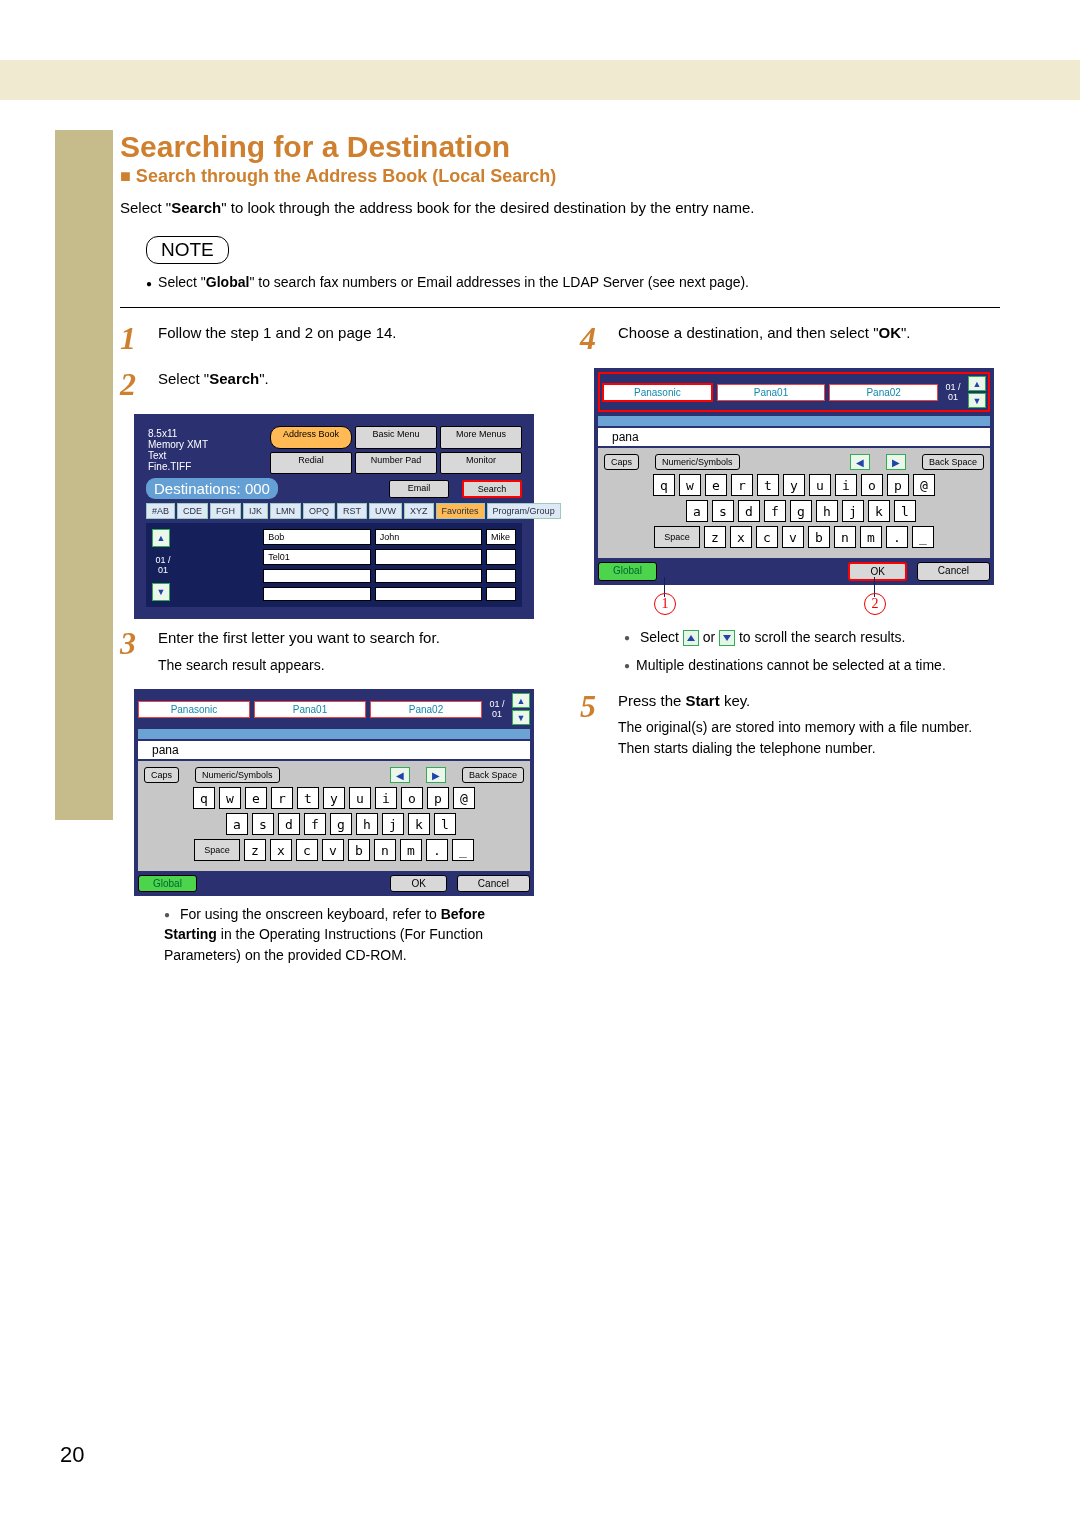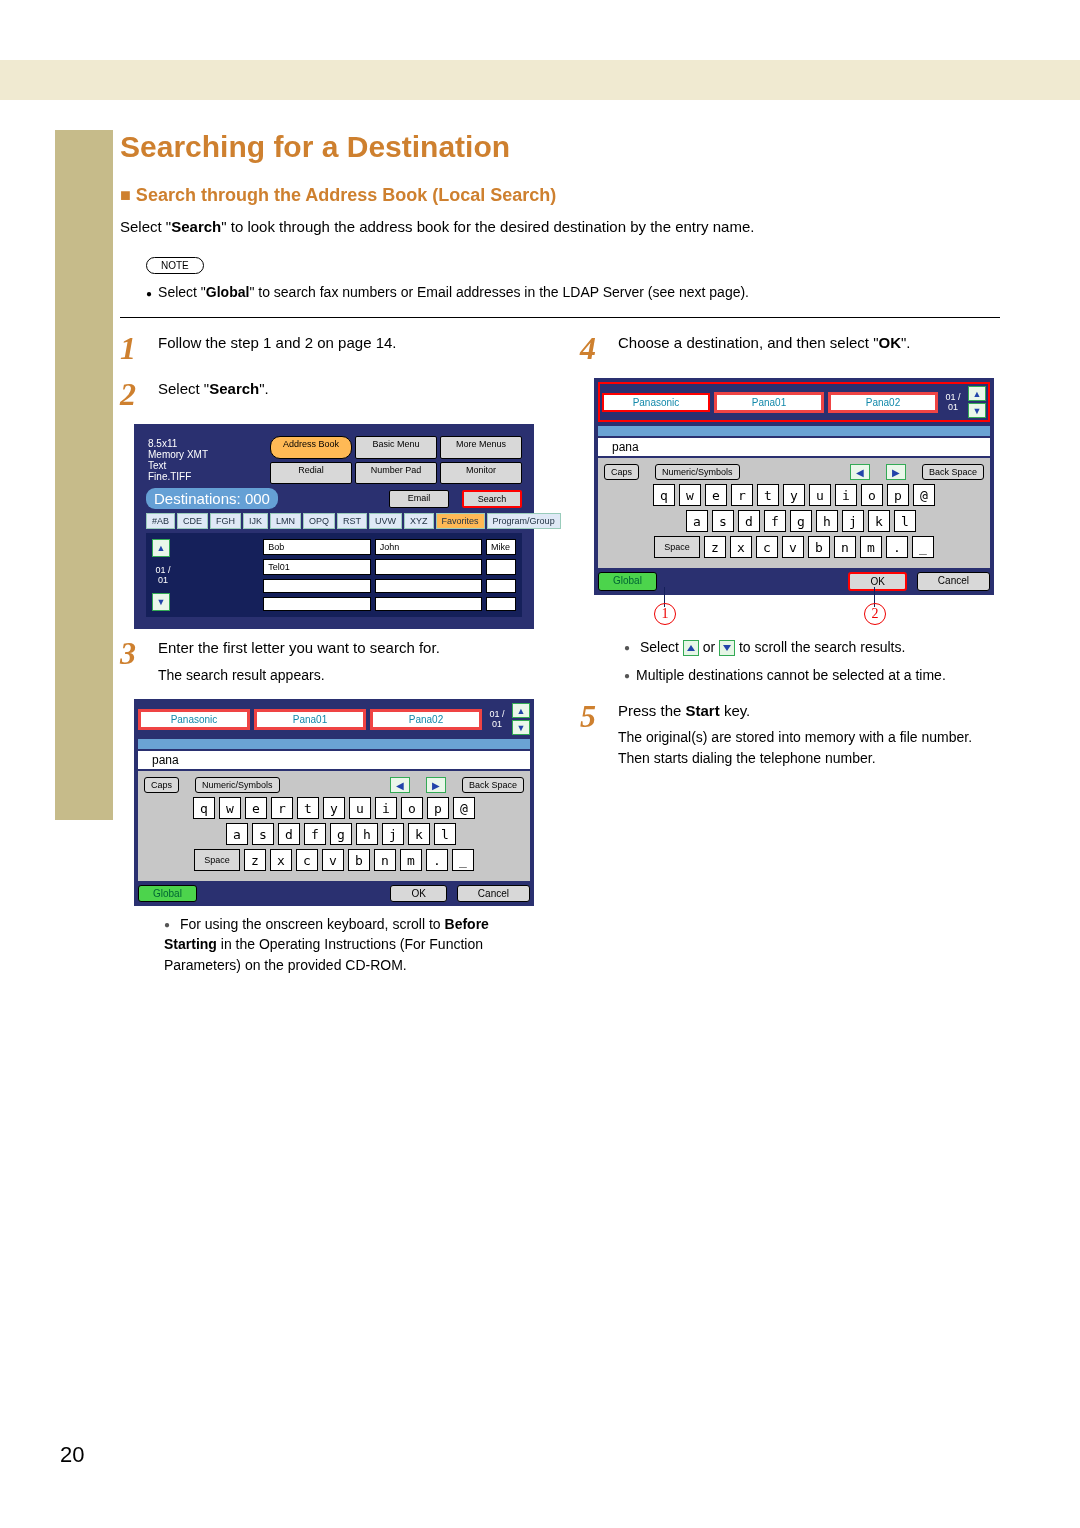--- a/index.html
+++ b/index.html
@@ -2,25 +2,25 @@
 <html><head>
 <meta charset="utf-8">
 <style>
   * { box-sizing: border-box; margin: 0; padding: 0; }
   body { font-family: Arial, Helvetica, sans-serif; background: #fff; color: #000; }
   .page { width: 1080px; height: 1528px; margin: 0 auto; background: #fff; position: relative; }
   .topband { position: absolute; top: 60px; left: 0; right: 0; height: 40px; background: #f0ead1; }
   .chapter-tab { position: absolute; left: 55px; top: 130px; width: 58px; height: 690px; background: #c6bb8a; }
   .chapter-label { position: absolute; left: 55px; top: 160px; transform-origin: 0 0; transform: rotate(90deg); color: #fff; font-family: Georgia, 'Times New Roman', serif; font-size: 42px; font-weight: 400; white-space: nowrap; letter-spacing: 1px; }
   .main { position: absolute; left: 120px; right: 80px; top: 130px; }
-  .h1 { color: #ce802f; font-family: Verdana, Arial, sans-serif; font-size: 30px; font-weight: bold; margin-bottom: 21px; }
+  .h1 { color: #ce802f; font-family: Verdana, Arial, sans-serif; font-size: 30px; font-weight: bold; margin-bottom: 2px; }
   .h2 { color: #ce802f; font-family: Arial, sans-serif; font-size: 18px; font-weight: bold; margin-bottom: 10px; }
   .intro { font-size: 15px; margin-bottom: 18px; line-height: 1.4; }
   .note { margin: 10px 0 14px 26px; }
-  .note-pill { display: inline-block; border: 1px solid #000; border-radius: 12px; padding: 2px 14px; font-size: 10px; margin-bottom: 8px; }
+  .note-pill { display: inline-block; border: 1px solid #000; border-radius: 12px; padding: 2px 14px; font-size: 19px; margin-bottom: 8px; }
   .note-body { font-size: 14px; line-height: 1.5; }
   .note-body .bullet::before { content: "\25CF"; font-size: 10px; margin-right: 6px; vertical-align: middle; }
   hr.rule { border: none; border-top: 1px solid #000; margin: 12px 0 14px 0; }
   .cols { display: flex; gap: 40px; }
   .col { flex: 1 1 0; }
   .step { display: flex; align-items: flex-start; margin-bottom: 14px; }
   .step-num { width: 38px; color: #ce802f; font-family: Georgia, 'Times New Roman', serif; font-size: 32px; font-style: italic; font-weight: bold; line-height: 1; }
   .step-body { flex: 1; font-size: 15px; line-height: 1.45; }
   .step-sub { font-size: 14px; margin-top: 6px; }
   .step-bullet { font-size: 14px; line-height: 1.45; margin-top: 8px; }
@@ -43,21 +43,21 @@
   .tabs { display: flex; gap: 2px; margin: 4px 0; }
   .tab { background: #dfe9f6; color: #234; border: 1px solid #9cb; padding: 2px 5px; font-size: 9px; }
   .tab.on { background: #ffb955; }
   .listarea { background: #15205a; padding: 6px; display: grid; grid-template-columns: 1fr 1fr 1fr 30px; gap: 4px; }
   .entry { background: #fff; border: 1px solid #000; font-size: 9px; padding: 2px 4px; min-height: 14px; }
   .scrollcol { display: flex; flex-direction: column; justify-content: space-between; }
   .smallscroll { width: 18px; height: 18px; border: 1px solid #3a5; background: #eaf7ea; display:flex; align-items:center; justify-content:center; font-size:9px; color:#24a; }
   
   .kscreen { width: 400px; background: #2a3070; padding: 4px; font-family: Verdana, Arial, sans-serif; font-size: 10px; margin: 10px 0 8px 14px; }
   .krow { display: flex; gap: 4px; margin-bottom: 4px; align-items: center; }
-  .namecell { flex: 1; background: #fff; color: #18a; border: 3px solid #ef4444; text-align: center; padding: 2px 0; font-size: 10px; }
+  .namecell { flex: 1; background: #fff; color: #18a; border: 1px solid #ef4444; text-align: center; padding: 2px 0; font-size: 10px; }
   .namecell.on { border: 2px solid #f00; }
   .ksmall { width: 22px; color:#fff; text-align:center; font-size:9px; }
   .ksmallbtn { width: 18px; height: 15px; border:1px solid #3a5; background:#eaf7ea; display:flex; align-items:center; justify-content:center; font-size:9px; color:#24a; }
   .inputline { background:#fff; color:#000; padding:2px 14px; font-size:12px; margin-bottom:2px; }
   .searchbar { background:#6aa3d4; height:10px; margin-bottom:2px; }
   .kpanel { background:#c7c7c7; padding:6px; }
   .kctl { display:flex; gap:16px; margin-bottom:4px; align-items:center; }
   .kbtn { border:1px solid #000; background:#d8d8d8; border-radius:3px; text-align:center; padding:2px 6px; font-size:9px; }
   .knav { width:20px; height:16px; border:1px solid #3a5; background:#eaf7ea; display:flex; align-items:center; justify-content:center; font-size:10px; color:#24a; }
   .keys { display:flex; gap:4px; justify-content:center; margin-bottom:4px; }
@@ -239,21 +239,21 @@
             </div>
           </div>
           <div class="botrow">
             <div class="gbtn">Global</div>
             <div class="okbtn">OK</div>
             <div class="okbtn" style="margin-left:4px">Cancel</div>
           </div>
         </div>
 
         <div class="step-bullet" style="margin-left:44px">
-          <span>For using the onscreen keyboard, scroll to </span><b>Before Starting</b><span> in the Operating Instructions (For Function Parameters) on the provided CD-ROM.</span>
+          <span>For using the onscreen keyboard, refer to </span><b>Before Starting</b><span> in the Operating Instructions (For Function Parameters) on the provided CD-ROM.</span>
         </div>
       </div>
 
       <div class="col">
         <div class="step">
           <div class="step-num">4</div>
           <div class="step-body">
             <span>Choose a destination, and then select "</span><b>OK</b><span>".</span>
           </div>
         </div>

